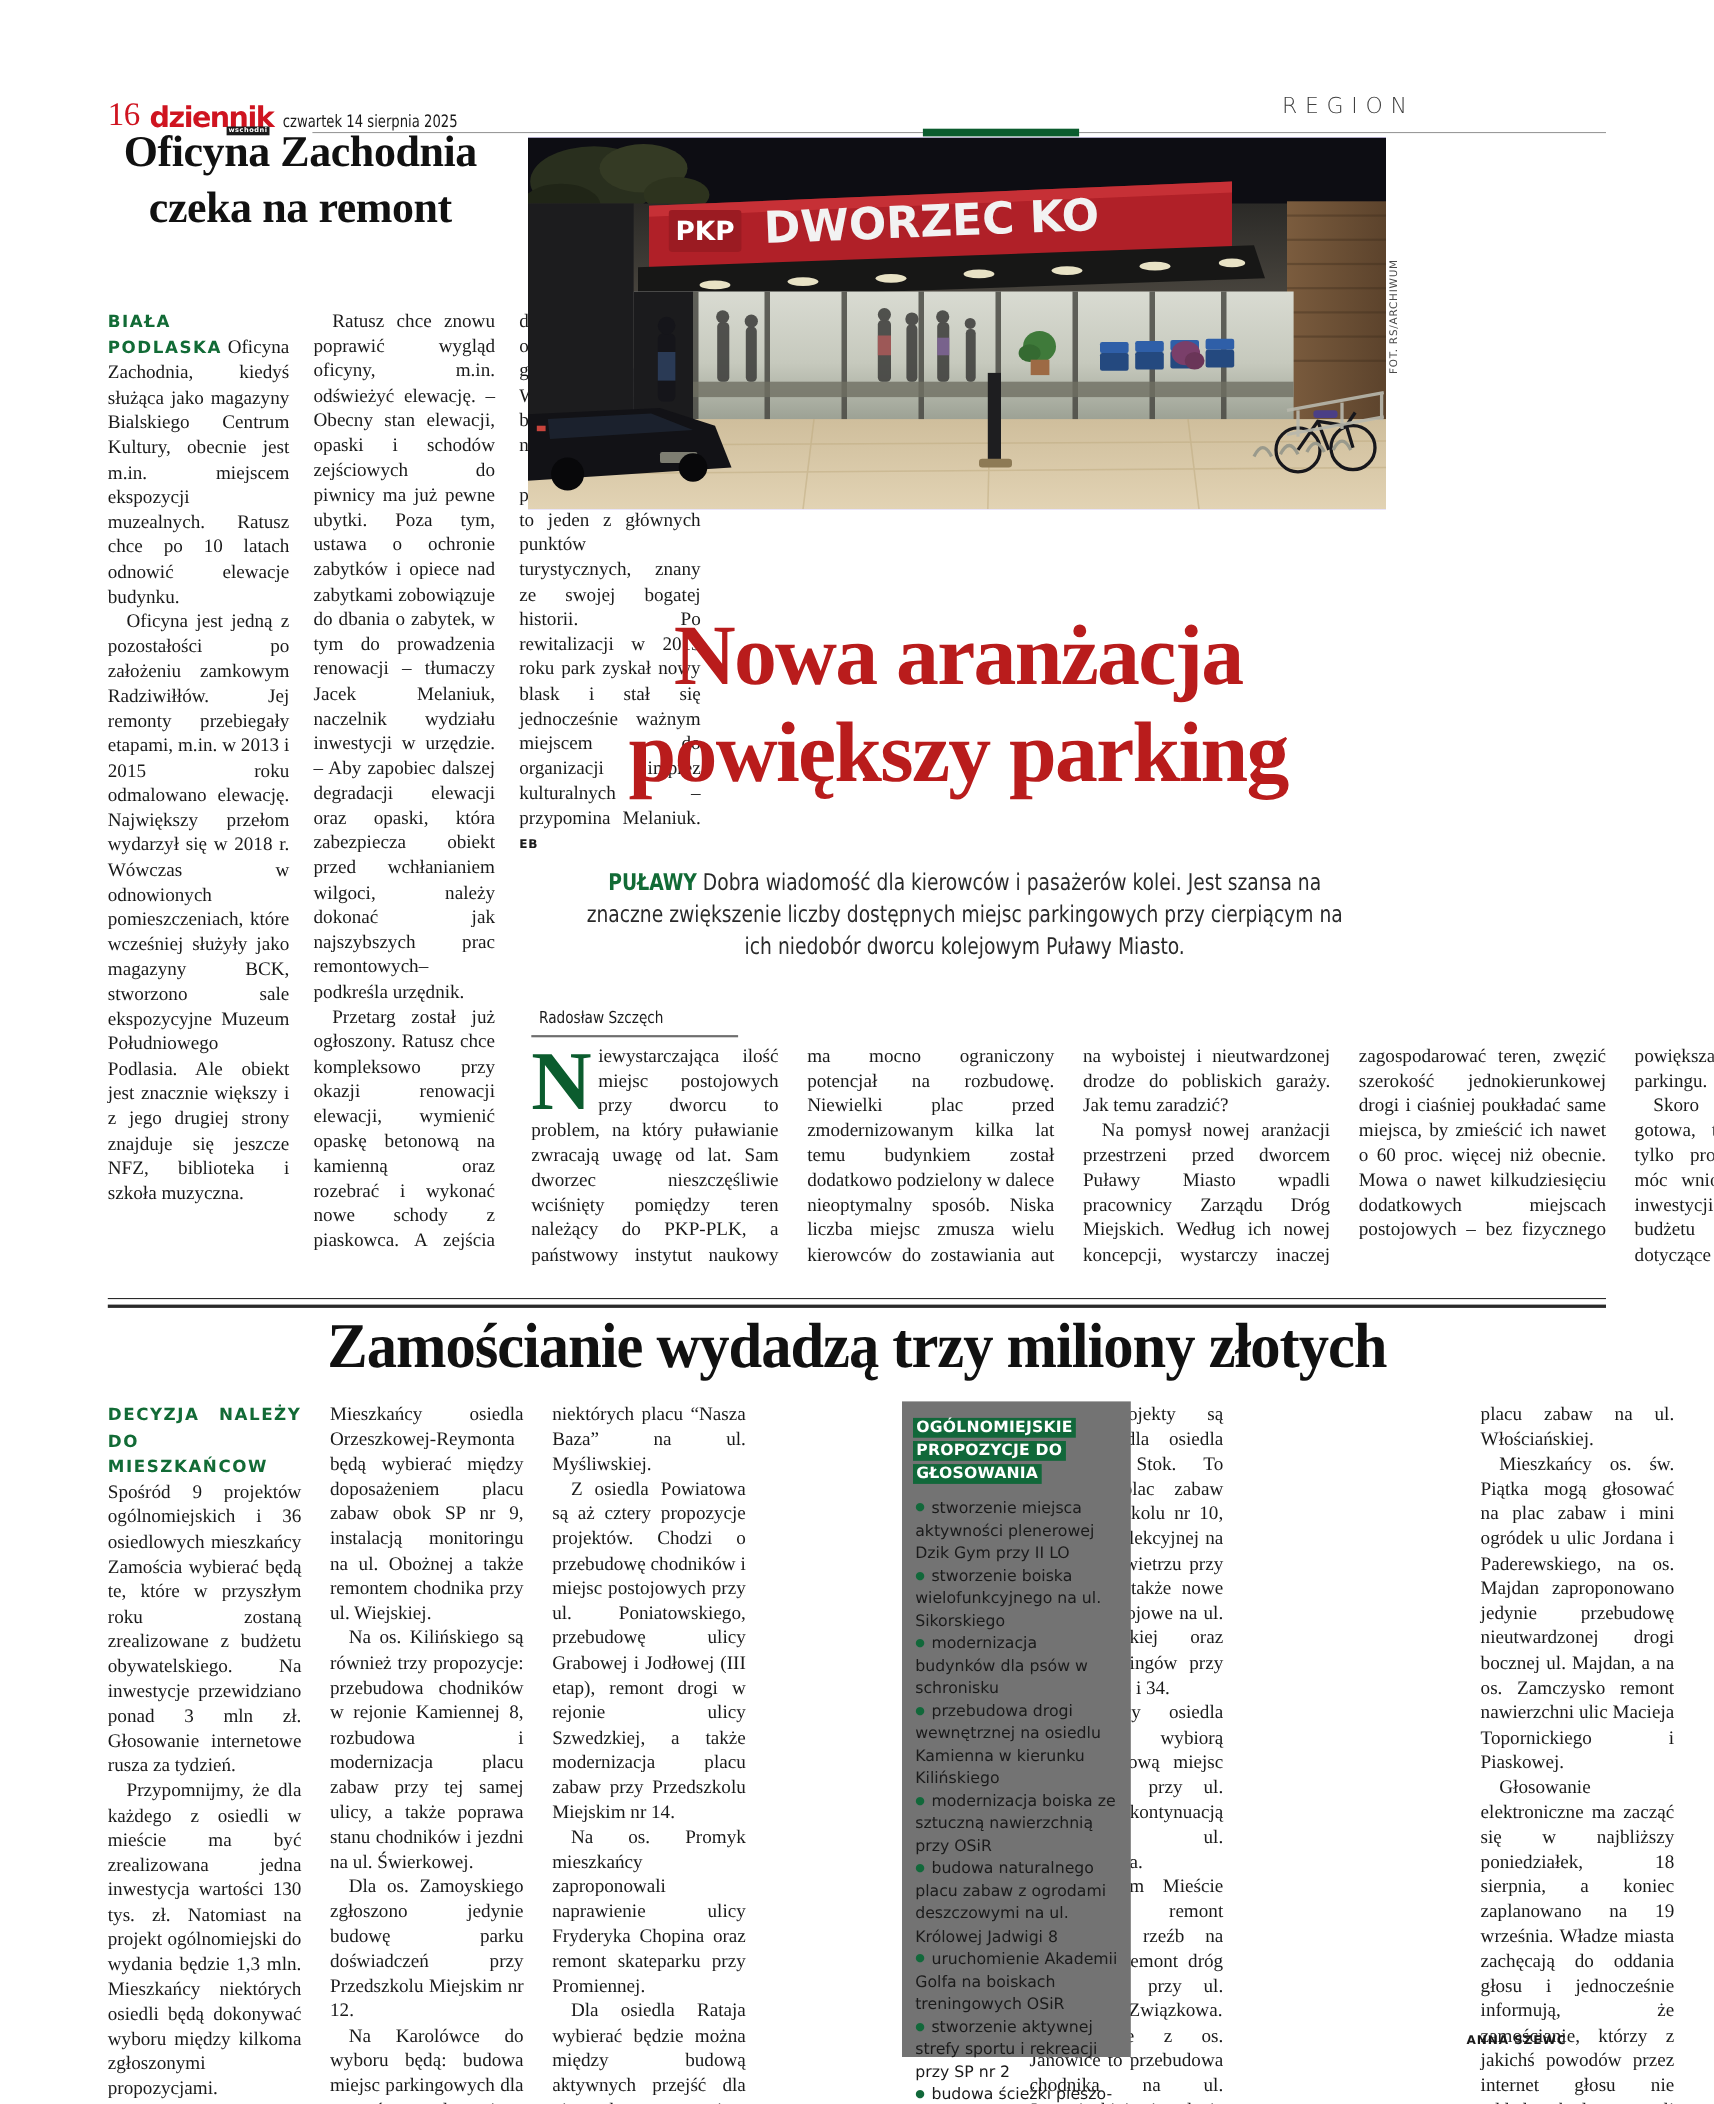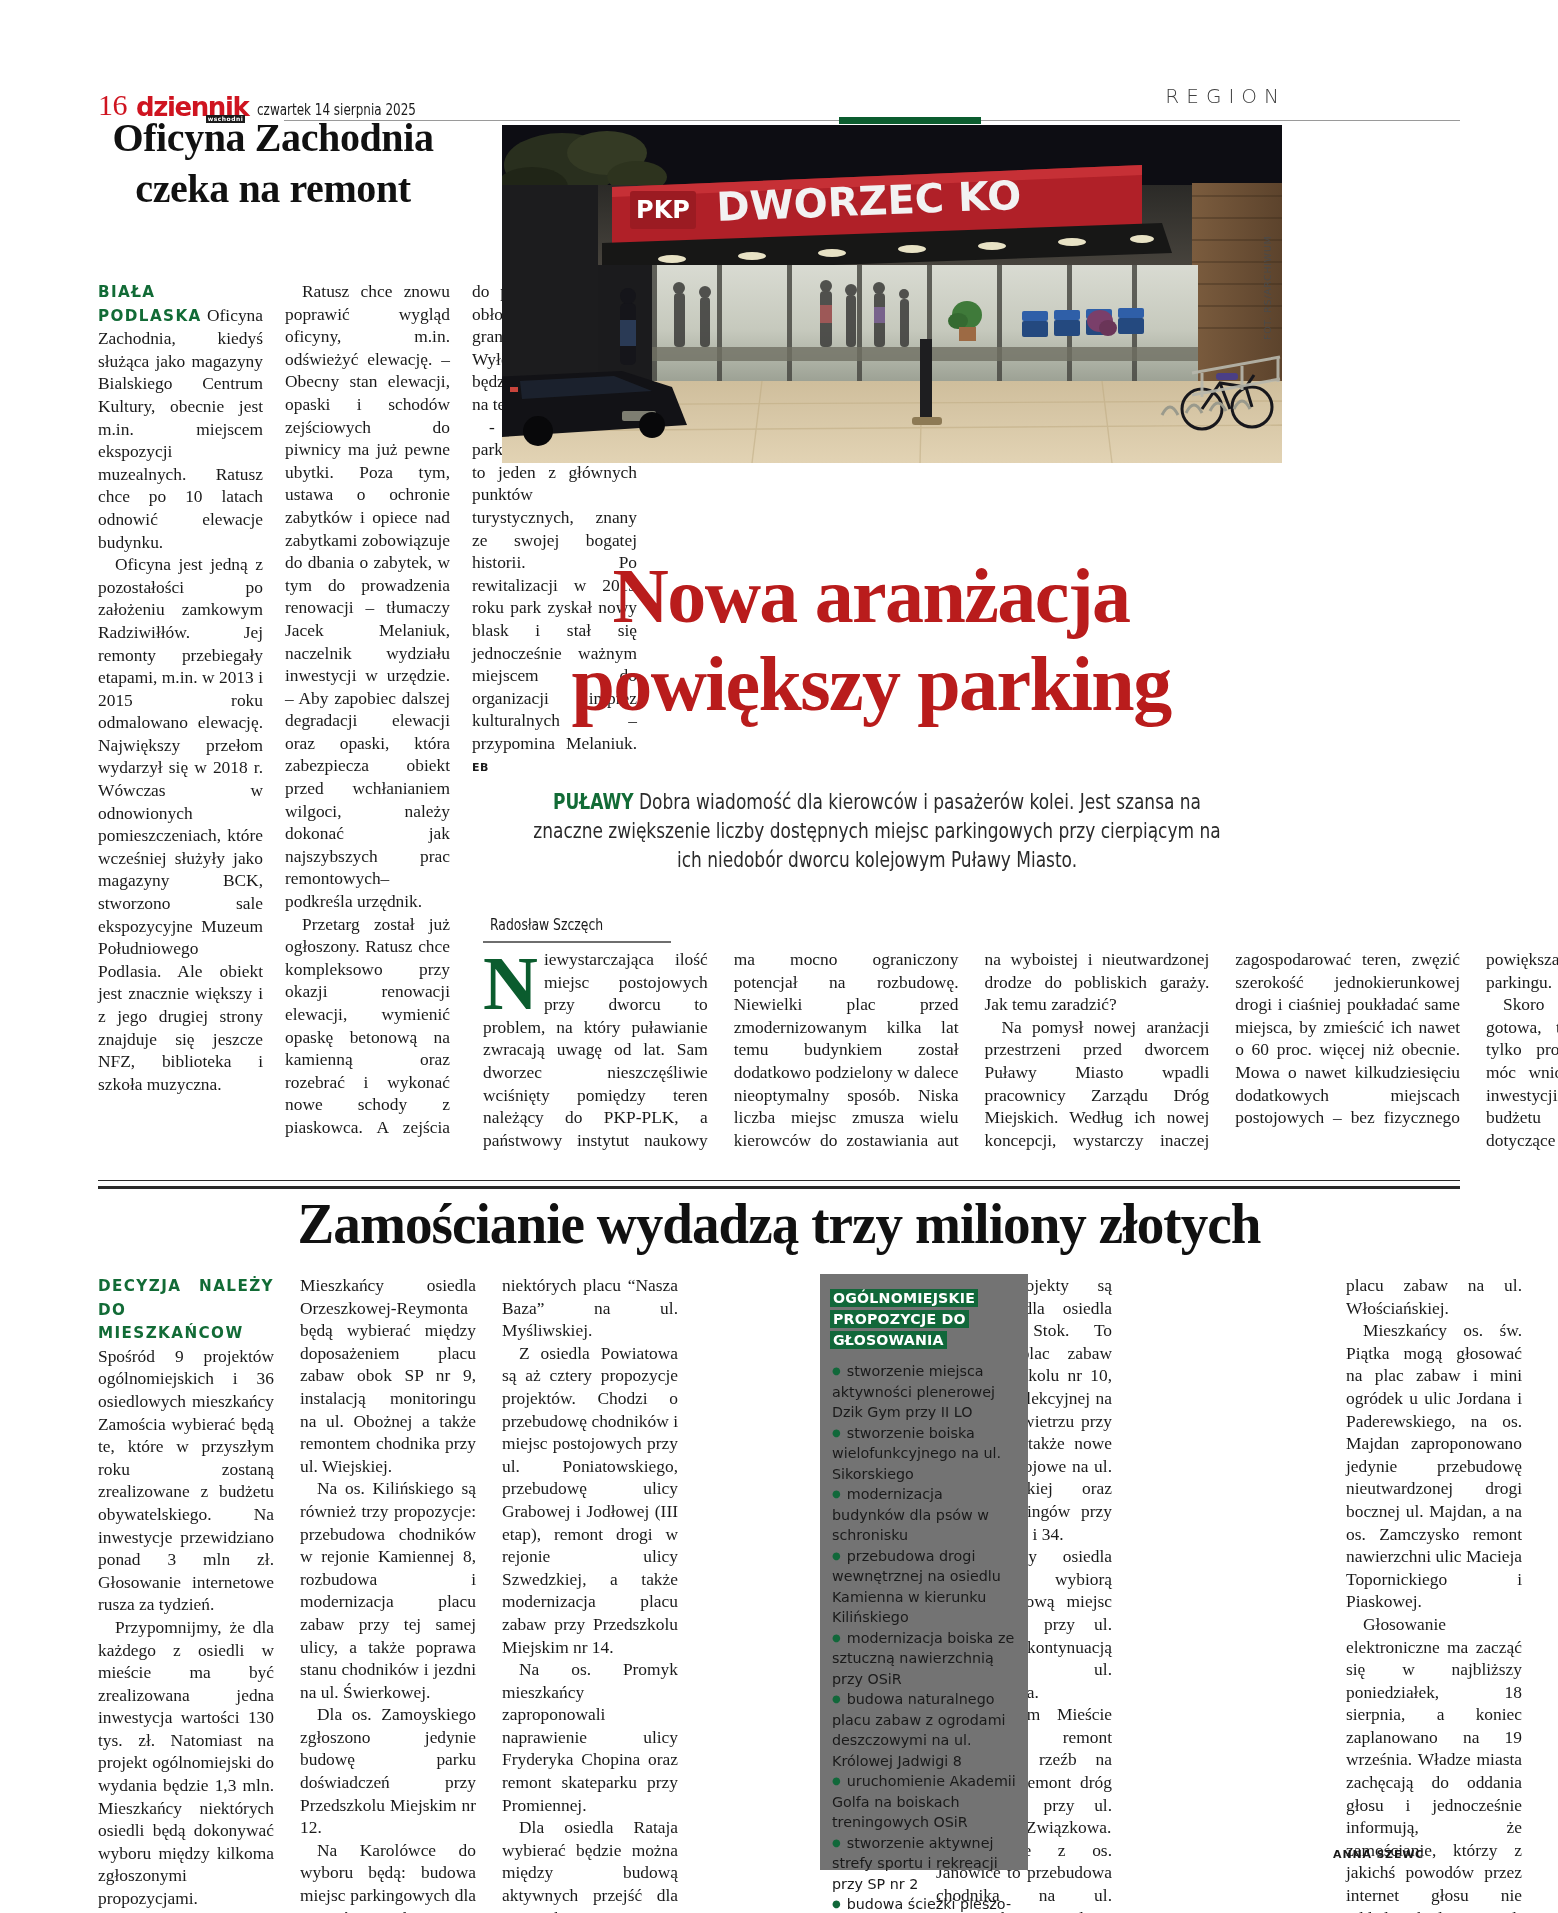--- a/index.html
+++ b/index.html
@@ -154,21 +154,20 @@
 
   
   .photo {
     position: absolute;
     left: 480px;
     top: 125px;
     width: 780px;
     height: 338px;
     overflow: hidden;
     background: #c4b5fd;
-    margin-left: 22px;
   }
   .photo svg { display: block; }
   .photo-credit {
     position: absolute;
     left: 1262px;
     top: 340px;
     font-family: "DejaVu Sans", sans-serif;
     font-size: 9.5px;
     letter-spacing: 0.7px;
     color: #4a4a4a;

